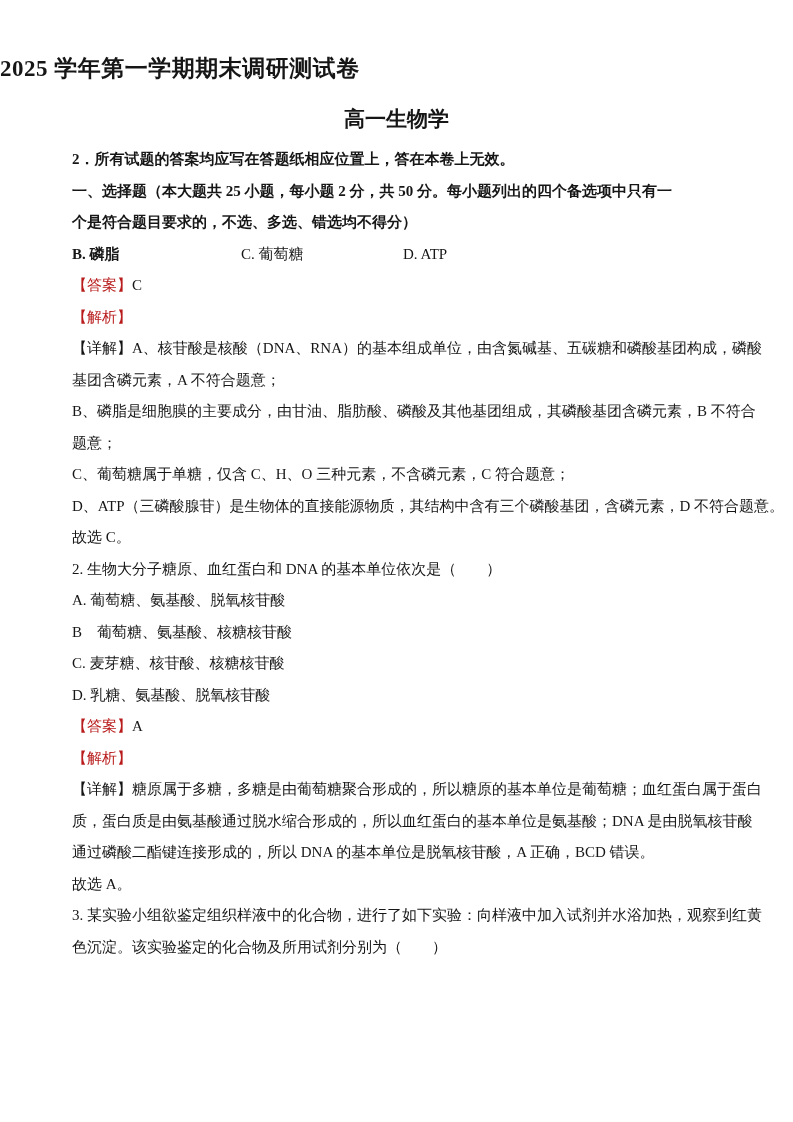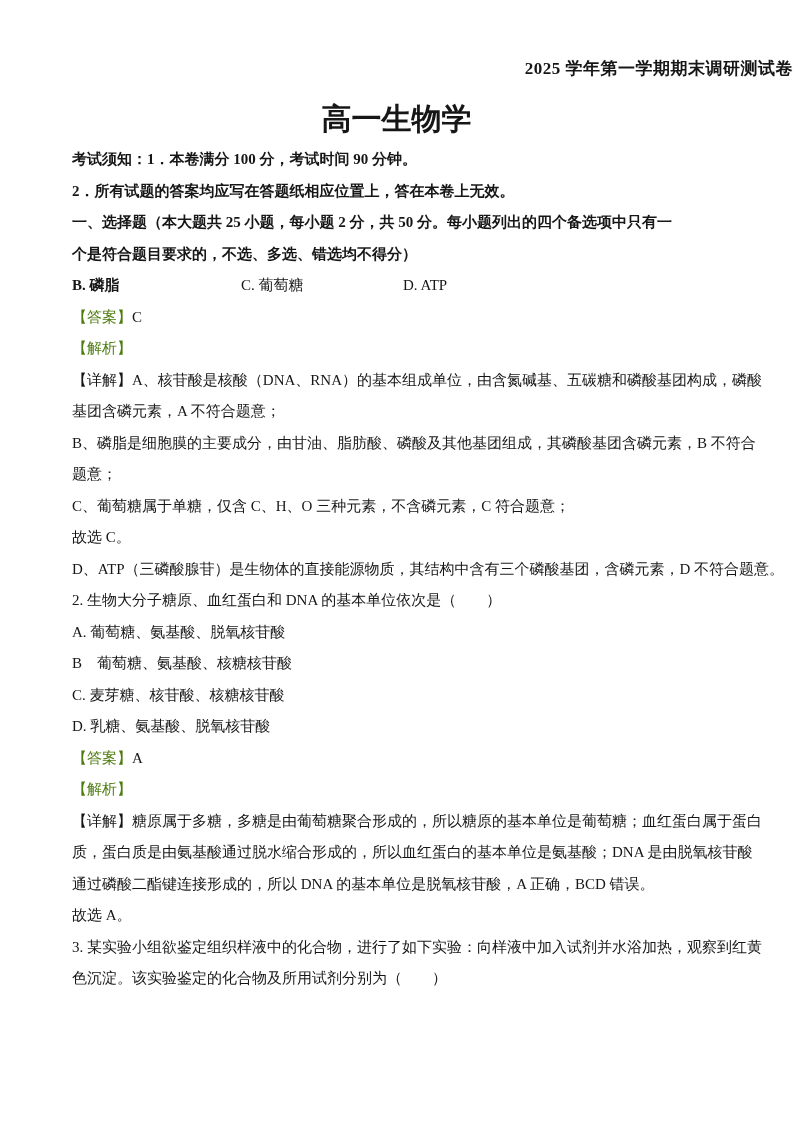--- a/index.html
+++ b/index.html
@@ -15,79 +15,78 @@
     color: #161616;
   }
   .page {
     position: relative;
     width: 793px;
     height: 1122px;
     background: #ffffff;
   }
   .doc-title {
     margin: 52px 0 0 0;
-    font-size: 17px;
+    font-size: 23px;
     line-height: 34px;
     font-weight: bold;
-    text-align: right;
+    text-align: left;
     letter-spacing: 0.5px;
   }
   .doc-subtitle {
     margin: 16px 0 0 0;
-    font-size: 30px;
+    font-size: 21px;
     line-height: 34px;
     font-weight: bold;
     text-align: center;
   }
   .body-text {
     margin: 8px 72px 0 72px;
     font-size: 15px;
   }
   .line {
     line-height: 31.5px;
     white-space: nowrap;
   }
   .bold { font-weight: bold; }
-  .blue { color: #4d7c0f; }
+  .blue { color: #b91c1c; }
   .opt-row { display: flex; }
   .opt-row .opt { flex: 0 0 auto; }
   .opt-row .opt-1 { width: 166px; }
   .opt-row .opt-2 { width: 169px; font-weight: bold; }
   .opt-row .opt-3 { width: 162px; }
 </style>
 </head>
 <body>
 
 <div class="page">
 
   <h1 class="doc-title">2025 学年第一学期期末调研测试卷</h1>
   <h2 class="doc-subtitle">高一生物学</h2>
 
   <div class="body-text">
 
-    <div class="line bold">考试须知：1．本卷满分 100 分，考试时间 90 分钟。</div>
     <div class="line bold">2．所有试题的答案均应写在答题纸相应位置上，答在本卷上无效。</div>
 
     <div class="line bold">一、选择题（本大题共 25 小题，每小题 2 分，共 50 分。每小题列出的四个备选项中只有一</div>
     <div class="line bold">个是符合题目要求的，不选、多选、错选均不得分）</div>
 
     <div class="line opt-row">
       <span class="opt opt-2">B. 磷脂</span>
       <span class="opt opt-3">C. 葡萄糖</span>
       <span class="opt opt-4">D. ATP</span>
     </div>
     <div class="line"><span class="blue">【答案】</span><span>C</span></div>
     <div class="line"><span class="blue">【解析】</span></div>
     <div class="line">【详解】A、核苷酸是核酸（DNA、RNA）的基本组成单位，由含氮碱基、五碳糖和磷酸基团构成，磷酸</div>
     <div class="line">基团含磷元素，A 不符合题意；</div>
     <div class="line">B、磷脂是细胞膜的主要成分，由甘油、脂肪酸、磷酸及其他基团组成，其磷酸基团含磷元素，B 不符合</div>
     <div class="line">题意；</div>
     <div class="line">C、葡萄糖属于单糖，仅含 C、H、O 三种元素，不含磷元素，C 符合题意；</div>
+    <div class="line">D、ATP（三磷酸腺苷）是生物体的直接能源物质，其结构中含有三个磷酸基团，含磷元素，D 不符合题意。</div>
     <div class="line">故选 C。</div>
-    <div class="line">D、ATP（三磷酸腺苷）是生物体的直接能源物质，其结构中含有三个磷酸基团，含磷元素，D 不符合题意。</div>
 
     <div class="line">2. 生物大分子糖原、血红蛋白和 DNA 的基本单位依次是（　　）</div>
     <div class="line">A. 葡萄糖、氨基酸、脱氧核苷酸</div>
     <div class="line">B　葡萄糖、氨基酸、核糖核苷酸</div>
     <div class="line">C. 麦芽糖、核苷酸、核糖核苷酸</div>
     <div class="line">D. 乳糖、氨基酸、脱氧核苷酸</div>
     <div class="line"><span class="blue">【答案】</span><span>A</span></div>
     <div class="line"><span class="blue">【解析】</span></div>
     <div class="line">【详解】糖原属于多糖，多糖是由葡萄糖聚合形成的，所以糖原的基本单位是葡萄糖；血红蛋白属于蛋白</div>
     <div class="line">质，蛋白质是由氨基酸通过脱水缩合形成的，所以血红蛋白的基本单位是氨基酸；DNA 是由脱氧核苷酸</div>

